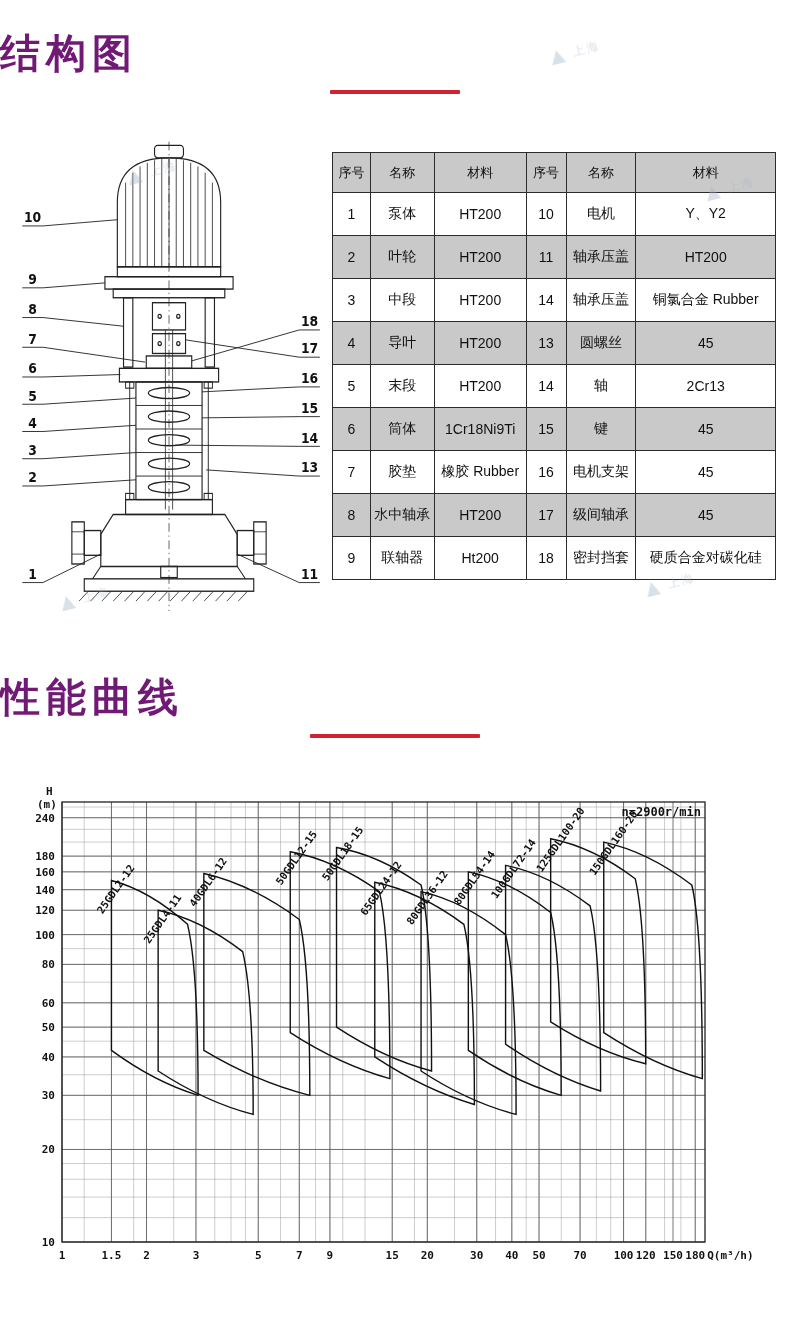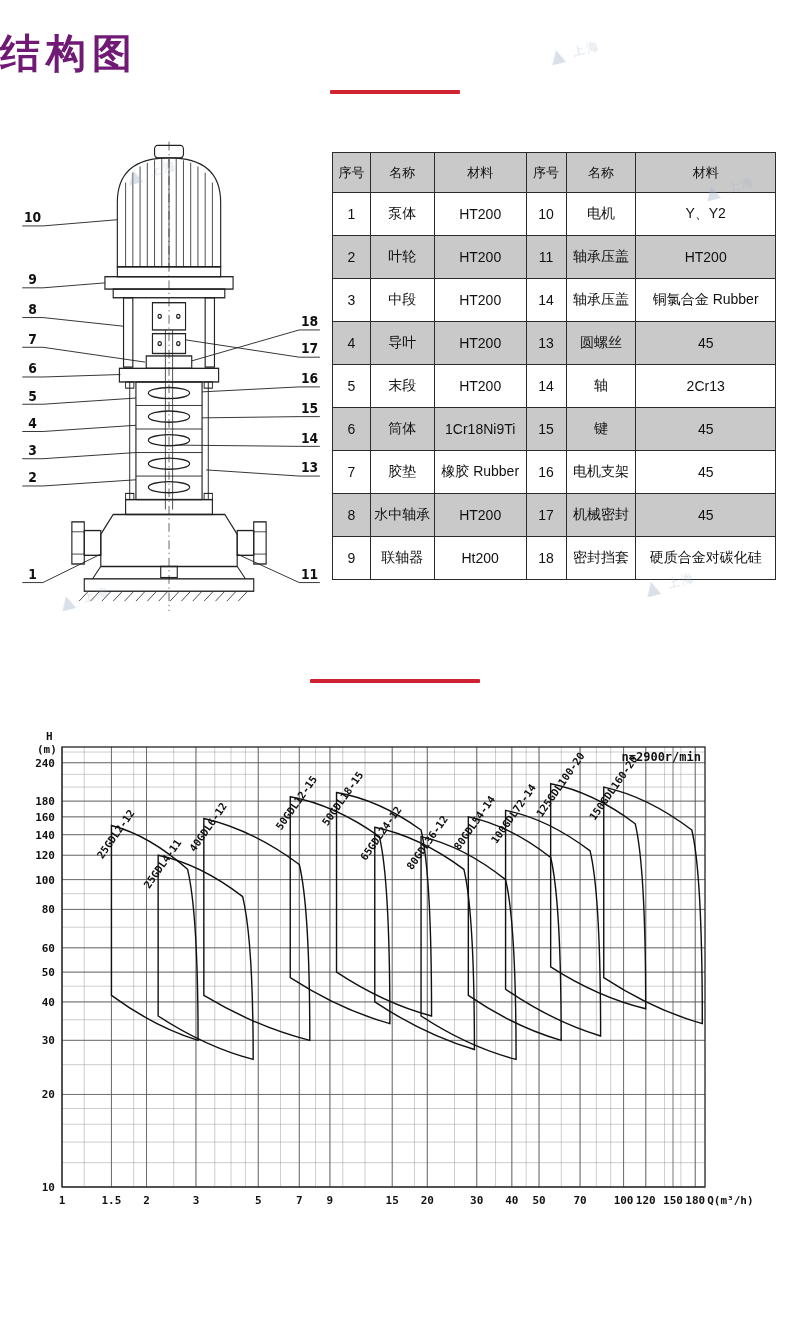--- a/index.html
+++ b/index.html
@@ -257,36 +257,37 @@
             <td class="mat">橡胶 Rubber</td>
             <td>16</td>
             <td>电机支架</td>
             <td class="mat">45</td>
           </tr>
           <tr class="shaded">
             <td>8</td>
             <td>水中轴承</td>
             <td class="mat">HT200</td>
             <td>17</td>
-            <td>机械密封</td>
+            <td>级间轴承</td>
             <td class="mat">45</td>
           </tr>
           <tr>
             <td>9</td>
             <td>联轴器</td>
             <td class="mat">Ht200</td>
             <td>18</td>
             <td>密封挡套</td>
             <td class="mat">硬质合金对碳化硅</td>
           </tr>
         </tbody>
     </table>
   </div>
 
   <div class="title-block second">
+    <div class="sec-title">性能曲线</div>
     <div class="underline u2"></div>
   </div>
 
   <div class="chart-wrap">
     <svg id="curve-svg" width="770" height="500" viewBox="0 0 770 500">
         <line x1="52" y1="20" x2="52" y2="460" stroke="#9a9a9a" stroke-width="0.5"></line>
         <line x1="74.2326514001159" y1="20" x2="74.2326514001159" y2="460" stroke="#9a9a9a" stroke-width="0.5"></line>
         <line x1="101.44321758763104" y1="20" x2="101.44321758763104" y2="460" stroke="#9a9a9a" stroke-width="0.5"></line>
         <line x1="123.67586898774694" y1="20" x2="123.67586898774694" y2="460" stroke="#9a9a9a" stroke-width="0.5"></line>
         <line x1="136.52373874680208" y1="20" x2="136.52373874680208" y2="460" stroke="#9a9a9a" stroke-width="0.5"></line>

